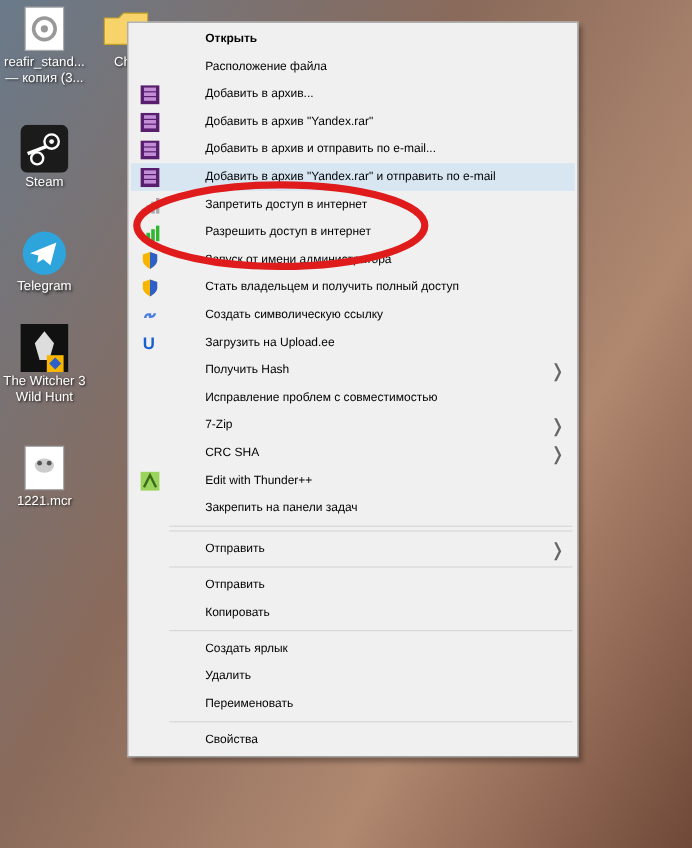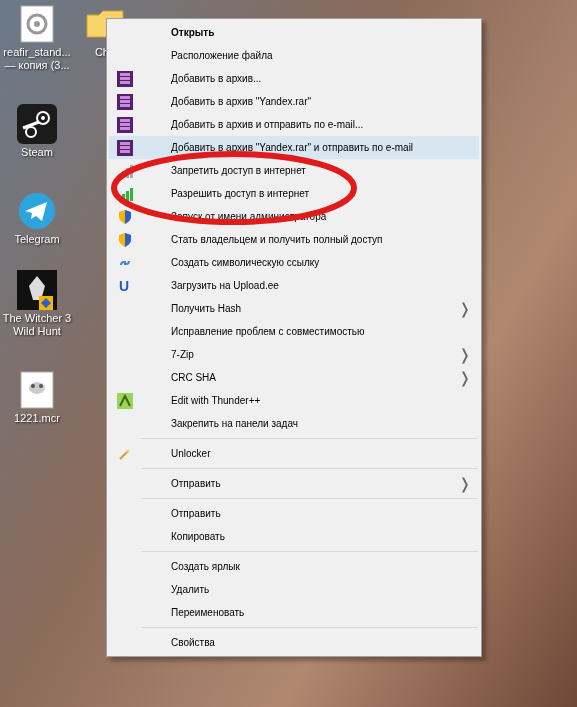--- a/index.html
+++ b/index.html
@@ -312,29 +312,20 @@
           <path d="M3 13 L8 3 L13 13" stroke="#3a6a1a" stroke-width="2" fill="none"></path>
         </svg>
       </div>
       <div class="menu-label">Edit with Thunder++</div>
     </div>
     <div class="menu-item">
       <div class="menu-icon-slot"></div>
       <div class="menu-label">Закрепить на панели задач</div>
     </div>
     <div class="separator"></div>
-    <div class="menu-item">
-      <div class="menu-icon-slot">
-        <svg width="16" height="16">
-          <line x1="3" y1="13" x2="11" y2="5" stroke="#c9a227" stroke-width="2"></line>
-          <path d="M11 3 L13 5 L11 7 L9 5 Z" fill="#f7d36a"></path>
-        </svg>
-      </div>
-      <div class="menu-label">Unlocker</div>
-    </div>
     <div class="separator"></div>
     <div class="menu-item">
       <div class="menu-icon-slot"></div>
       <div class="menu-label">Отправить</div>
       <div class="menu-arrow">❭</div>
     </div>
     <div class="separator"></div>
     <div class="menu-item">
       <div class="menu-icon-slot"></div>
       <div class="menu-label">Отправить</div>

